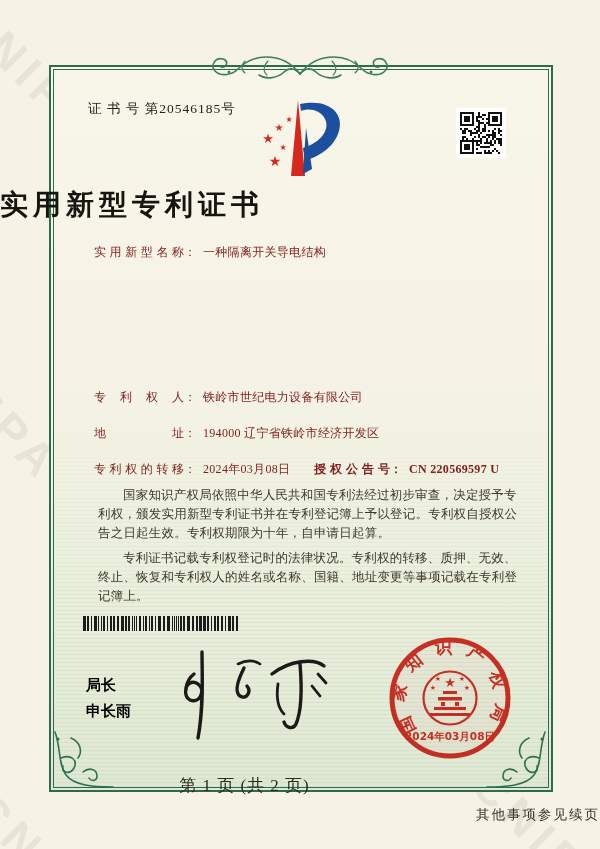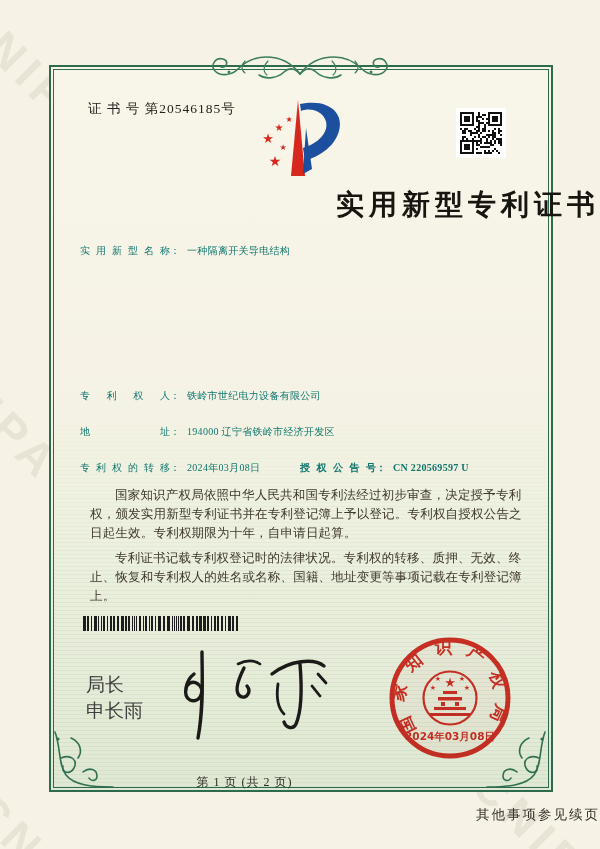--- a/index.html
+++ b/index.html
@@ -31,41 +31,41 @@
     position:absolute;inset:3px;
     background:repeating-linear-gradient(180deg,rgba(110,150,110,0.10) 0 1px,transparent 1px 4px);
     -webkit-mask-image:linear-gradient(180deg,transparent 0%,transparent 45%,#000 75%);
     mask-image:linear-gradient(180deg,transparent 0%,transparent 45%,#000 75%);
   }
   
   .cert-no{position:absolute;left:88px;top:100px;font-size:13.5px;letter-spacing:1px;color:#24221e;}
   .logo{position:absolute;left:252px;top:98px;width:92px;height:80px;}
   .qr{position:absolute;left:456px;top:108px;width:50px;height:50px;background:#ffffff;padding:2px;box-sizing:border-box;}
   .title{
-    position:absolute;left:0;top:186px;width:600px;text-align:right;
+    position:absolute;left:0;top:186px;width:600px;text-align:left;
     font-size:28px;font-weight:700;letter-spacing:5px;color:#17150f;
   }
   
-  .row{position:absolute;left:80px;width:450px;font-size:10px;color:#0f766e;white-space:nowrap;}
+  .row{position:absolute;left:94px;width:450px;font-size:12px;color:#7f1d1d;white-space:nowrap;}
   .flabel{display:inline-block;width:90px;text-align:justify;text-align-last:justify;vertical-align:bottom;}
   .fcolon{display:inline-block;margin-right:7px;}
   .fvalue{letter-spacing:.3px;}
   .pair2{position:absolute;left:220px;white-space:nowrap;font-weight:bold;}
   .flabel2{display:inline-block;width:76px;text-align:justify;text-align-last:justify;vertical-align:bottom;}
   
   .legal{position:absolute;left:82px;top:486px;width:440px;color:#3f382c;}
-  .legal p{margin:0 0 6px 8px;font-size:12.5px;line-height:1.52;text-indent:2em;letter-spacing:.2px;}
+  .legal p{margin:0 0 6px 16px;font-size:12.5px;line-height:1.52;text-indent:2em;letter-spacing:.2px;}
   
   .barcode{position:absolute;left:83px;top:616px;width:158px;height:15px;}
   .sig-block{position:absolute;left:86px;top:672px;font-family:"Liberation Sans","DejaVu Sans",sans-serif;
-    font-size:19px;font-weight:400;color:#404040;line-height:26px;}
+    font-size:15px;font-weight:700;color:#000000;line-height:26px;}
   .sig-hand{position:absolute;left:172px;top:640px;width:160px;height:110px;}
   .seal{position:absolute;left:388px;top:636px;width:124px;height:124px;opacity:.93;mix-blend-mode:multiply;}
   
-  .page-no{position:absolute;left:0;top:774px;width:489px;text-align:center;font-size:12px;color:#2c2a24;letter-spacing:1px;}
+  .page-no{position:absolute;left:0;top:774px;width:489px;text-align:center;font-size:17px;color:#2c2a24;letter-spacing:1px;}
   .cont-note{position:absolute;left:0;top:806px;width:600px;text-align:right;font-size:13.5px;color:#35302a;letter-spacing:2px;}
   
   .orn-top{position:absolute;left:205px;top:47px;width:190px;height:36px;}
   .orn-bl{position:absolute;left:51px;top:730px;width:64px;height:60px;}
   .orn-br{position:absolute;left:485px;top:730px;width:64px;height:60px;transform:scaleX(-1);}
   svg text{font-family:"DejaVu Sans","Liberation Sans",sans-serif;}
 </style>
 </head>
 <body>
 

